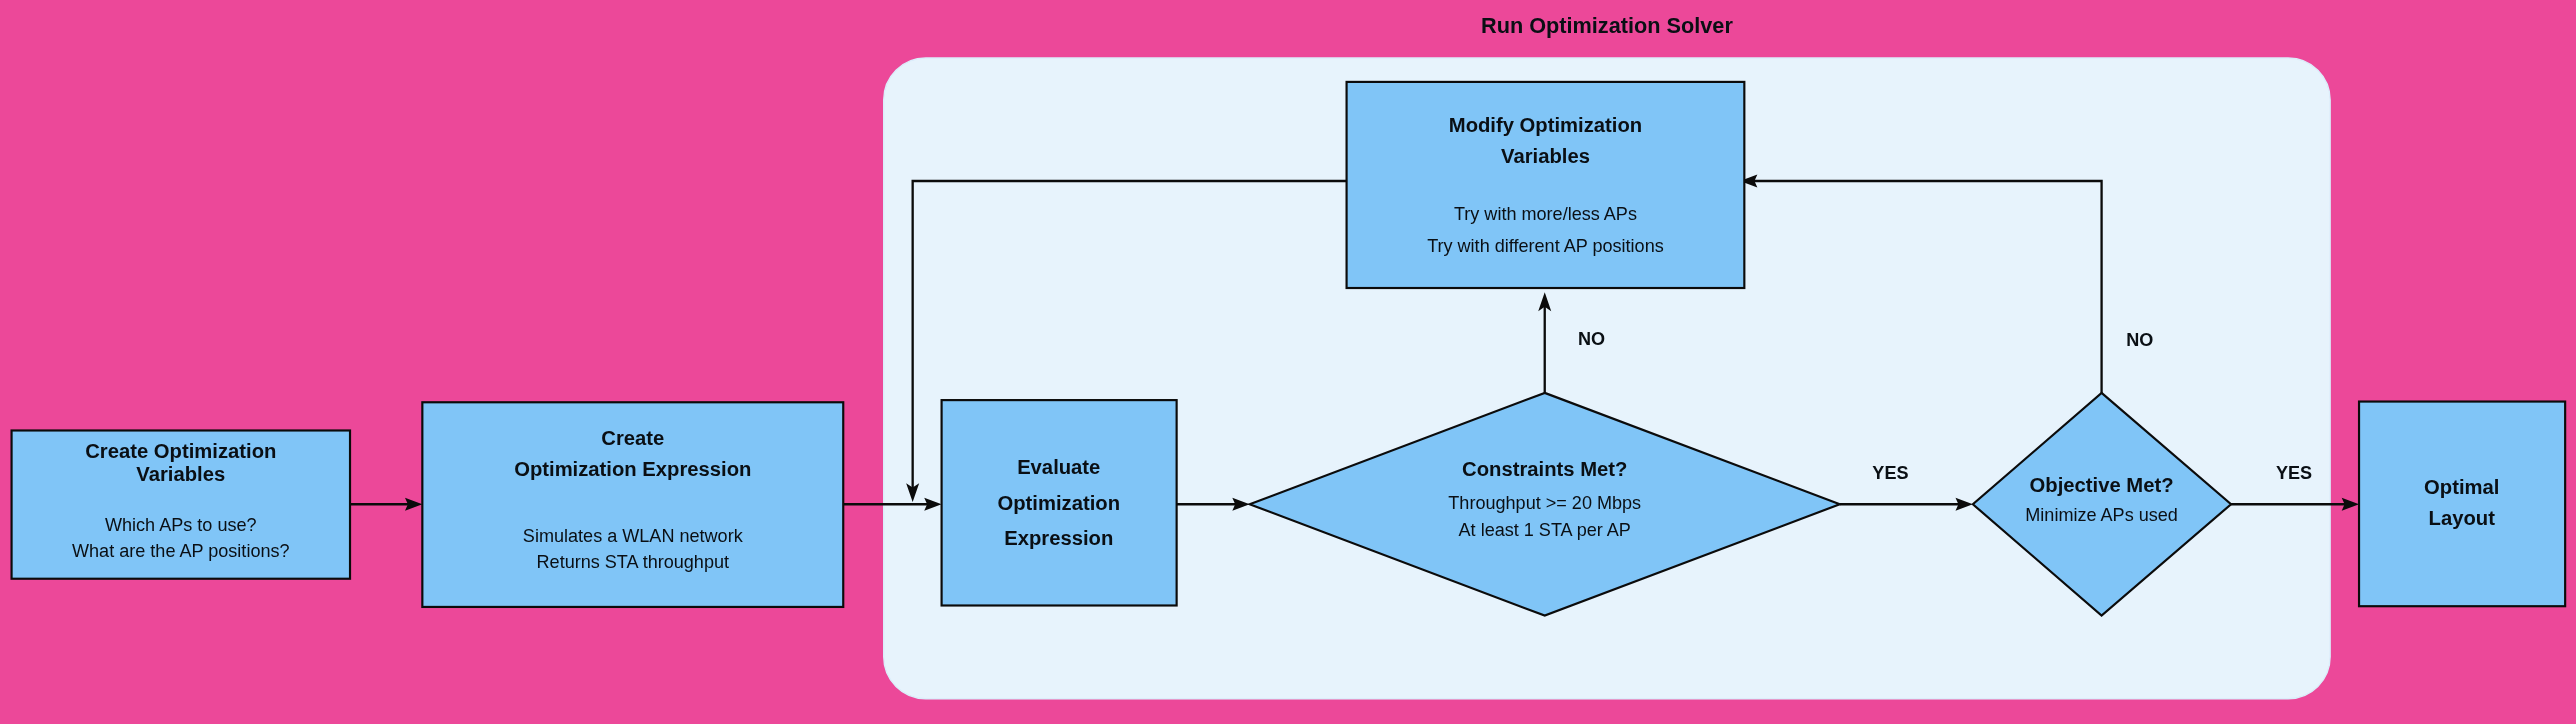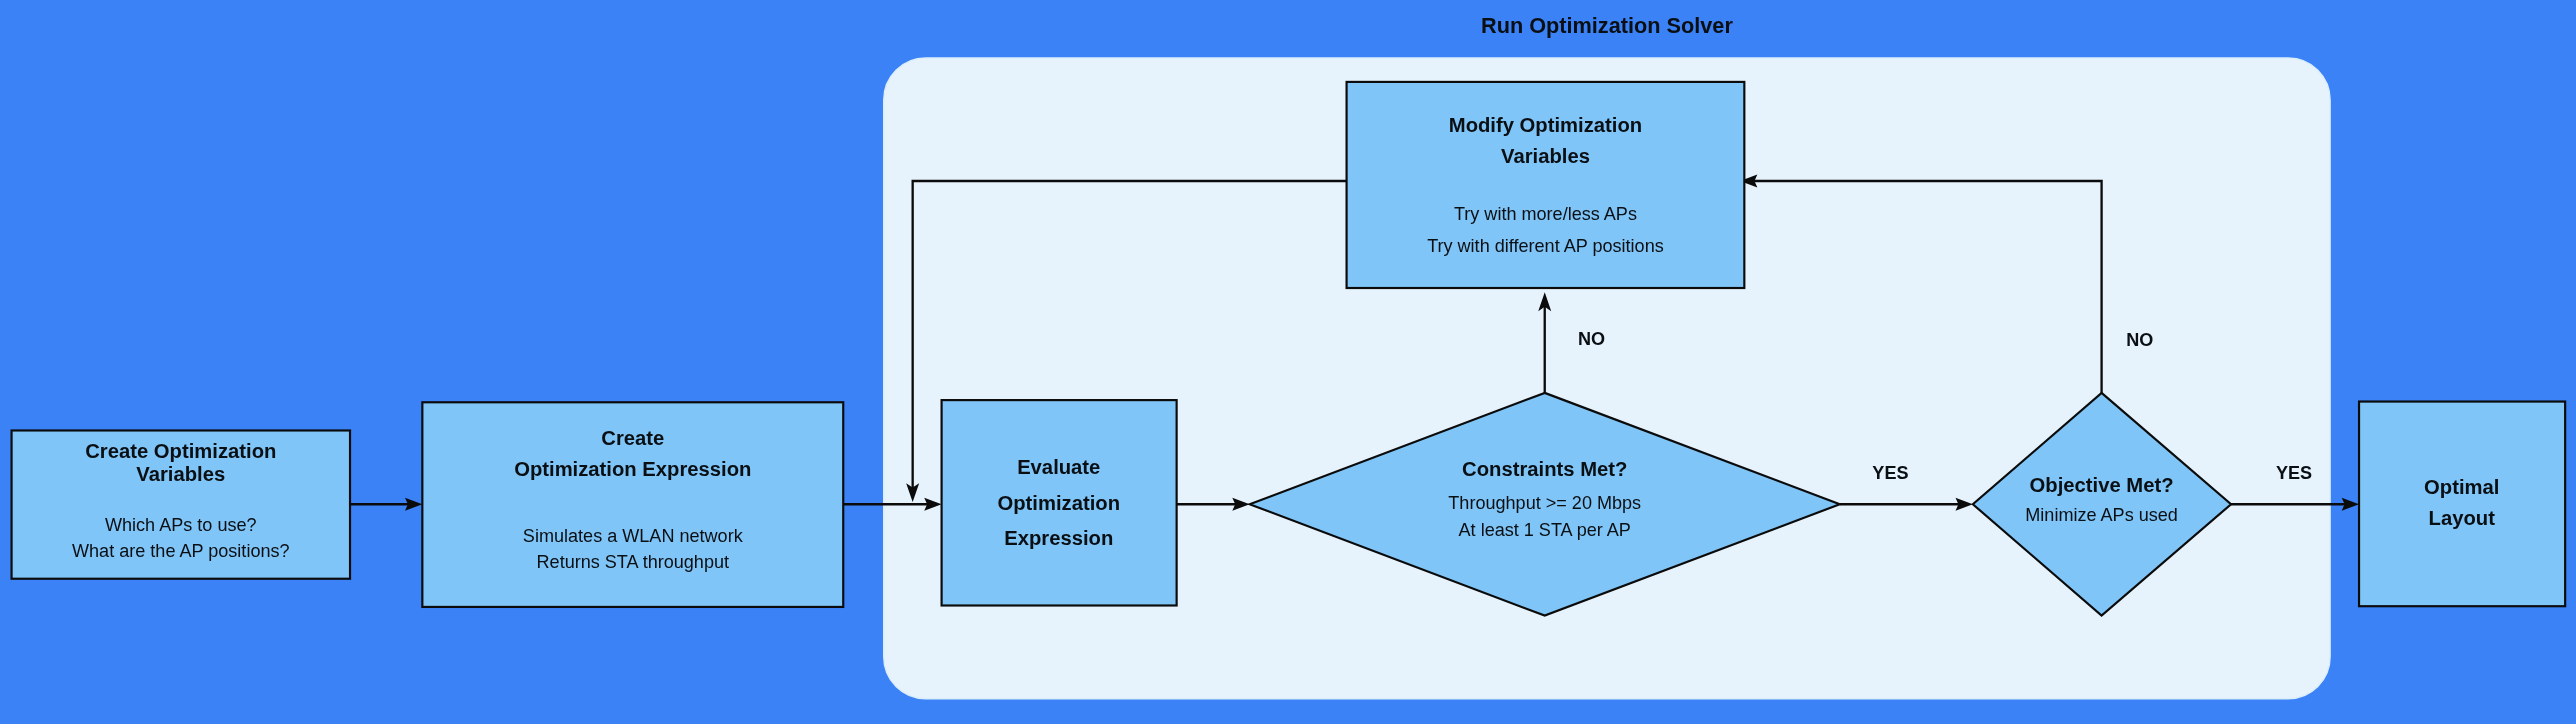--- a/index.html
+++ b/index.html
@@ -7,21 +7,21 @@
     padding: 0;
     background: #ffffff;
   }
   body {
     font-family: "Liberation Sans", sans-serif;
   }
   #canvas {
     position: relative;
     width: 2576px;
     height: 725px;
-    background: #3b82f6;
+    background: #ec4899;
     overflow: hidden;
   }
   svg#flow {
     position: absolute;
     left: 0;
     top: 0;
     width: 2576px;
     height: 725px;
     display: block;
   }

